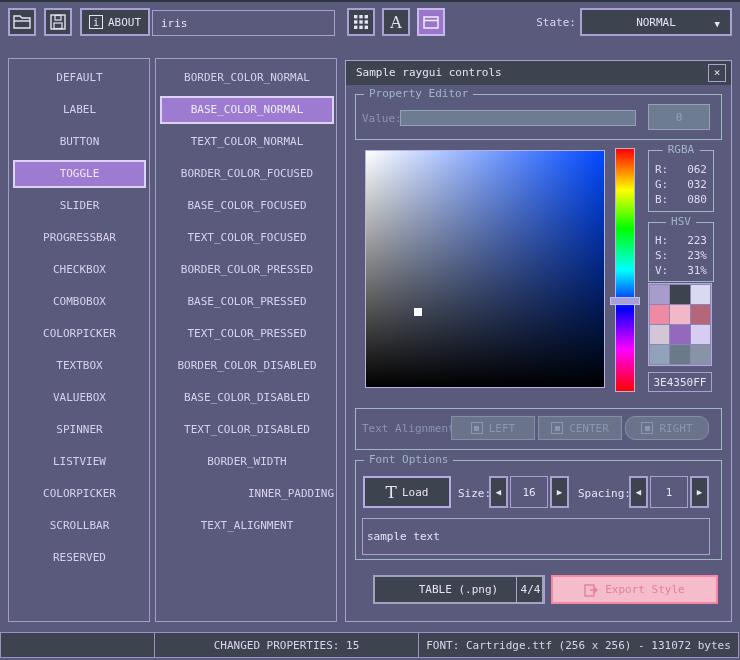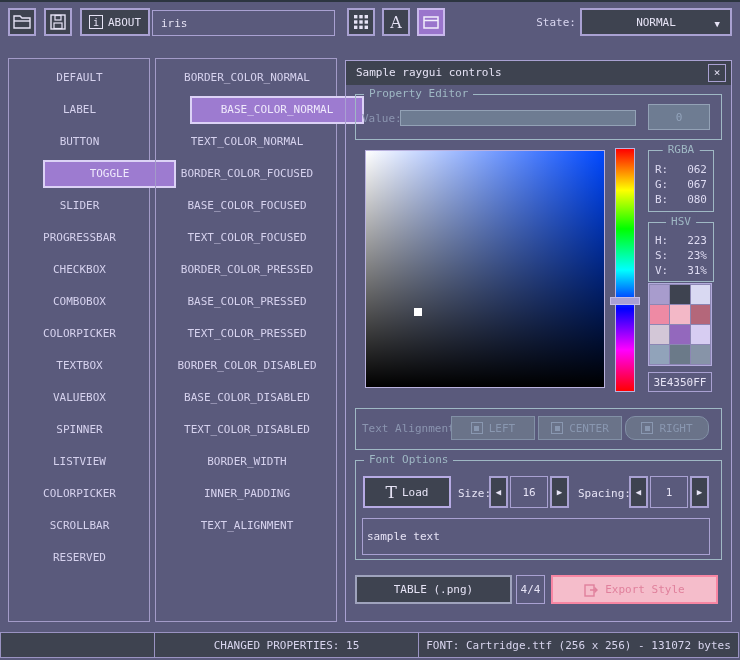--- a/index.html
+++ b/index.html
@@ -14,21 +14,21 @@
 
   
   .btn-dark { position:absolute; background:#3e4350; border:2px solid #a9a1d2; color:#e6e3f5;
               display:flex; align-items:center; justify-content:center; gap:5px; }
   .btn-active { background:#9a75cc; border-color:#c9b9ec; }
   .lightbox { position:absolute; background:transparent; border:1px solid #a9a1d2; color:#e6e3f5;
               display:flex; align-items:center; justify-content:center; }
   .panel { position:absolute; border:1px solid #a39bc8; }
   .item { position:absolute; left:4px; width:133px; height:28px; line-height:28px;
           text-align:center; color:#d6d2ee; cursor:default; white-space:nowrap; overflow:hidden; }
-  .item.sel { background:#9d7bd0; border:2px solid #dcd2f6; color:#efe9fc; line-height:24px;margin-left:30px; }
+  .item.sel { background:#9d7bd0; border:2px solid #dcd2f6; color:#efe9fc; line-height:24px; }
   .groupbox { position:absolute; border:1px solid #9fb8c4; }
   .gb-label { position:absolute; top:-8px; left:8px; background:#5a5a7c; padding:0 5px;
               color:#9fb8c4; white-space:nowrap; }
   .gb-label.center { left:50%; transform:translateX(-50%); }
   .dis-label { color:#8b95b0; }
   .btn-dis { position:absolute; background:#6a7389; border:1px solid #8290a6; color:#8997b0;
              display:flex; align-items:center; justify-content:center; gap:6px; }
   .kv { display:flex; justify-content:space-between; padding:0 6px; height:15px; line-height:15px; color:#dedbf2; }
   svg { display:block; }
 
@@ -76,21 +76,21 @@
   .ta-btn-icon { width:12px; height:12px; border:1px solid #8997b0; position:relative; }
   .ta-btn-icon i { position:absolute; top:3px; width:5px; height:5px; background:#8997b0; }
   .ta-left i { left:2px; } .ta-center i { left:3px; } .ta-right i { right:2px; }
 
   .load-btn { left:363px; top:476px; width:88px; height:32px; border-color:#b7abe4; cursor:pointer; }
   .t-glyph { font-family:"DejaVu Serif", serif; font-size:17px; line-height:17px; }
   .spin-btn { width:19px; height:32px; top:476px; font-size:9px; cursor:pointer; }
   .spin-val { top:476px; width:38px; height:32px; }
   .sample-box { left:362px; top:518px; width:348px; height:37px; justify-content:flex-start; padding-left:4px; }
 
-  .table-btn { left:355px; top:575px; width:157px; height:29px; border-color:#9fa3bd; cursor:pointer; }
+  .table-btn { left:373px; top:575px; width:171px; height:29px; border-color:#9fa3bd; cursor:pointer; }
   .pages-box { left:516px; top:575px; width:29px; height:29px; }
   .export-btn { position:absolute; left:551px; top:575px; width:167px; height:29px;
                 background:#f5bdcb; border:2px solid #f886a3; color:#e0809c;
                 display:flex; align-items:center; justify-content:center; gap:7px; cursor:pointer; }
 
   .statusbar { position:absolute; left:0; top:632px; width:740px; height:26px; display:flex; }
   .statusseg { background:#3e4350; border:1px solid #9a93c2; height:26px; color:#d8d5ee;
                display:flex; align-items:center; justify-content:center; white-space:nowrap; }
   .statusseg + .statusseg { margin-left:-1px; }
 </style>
@@ -182,21 +182,21 @@
     <div class="item" style="top:101px; width:174px;">BORDER_COLOR_FOCUSED</div>
     <div class="item" style="top:133px; width:174px;">BASE_COLOR_FOCUSED</div>
     <div class="item" style="top:165px; width:174px;">TEXT_COLOR_FOCUSED</div>
     <div class="item" style="top:197px; width:174px;">BORDER_COLOR_PRESSED</div>
     <div class="item" style="top:229px; width:174px;">BASE_COLOR_PRESSED</div>
     <div class="item" style="top:261px; width:174px;">TEXT_COLOR_PRESSED</div>
     <div class="item" style="top:293px; width:174px;">BORDER_COLOR_DISABLED</div>
     <div class="item" style="top:325px; width:174px;">BASE_COLOR_DISABLED</div>
     <div class="item" style="top:357px; width:174px;">TEXT_COLOR_DISABLED</div>
     <div class="item" style="top:389px; width:174px;">BORDER_WIDTH</div>
-    <div class="item" style="top:421px; width:174px;">INNER_PADDING</div>
+    <div class="item" style="top:421px; width:174px;text-align:right;">INNER_PADDING</div>
     <div class="item" style="top:453px; width:174px;">TEXT_ALIGNMENT</div>
   </div>
 
   <div class="window">
     <div class="titlebar">
       <span>Sample raygui controls</span>
       <span class="closebtn">×</span>
     </div>
   </div>
 
@@ -214,21 +214,21 @@
   <div class="hue-sel"></div>
 
   <div class="groupbox" style="left:648px; top:150px; width:66px; height:62px;">
     <span class="gb-label center">RGBA</span>
     <div class="kv" style="margin-top:11px;">
         <span>R:</span>
         <span>062</span>
       </div>
     <div class="kv">
         <span>G:</span>
-        <span>067</span>
+        <span>032</span>
       </div>
     <div class="kv">
         <span>B:</span>
         <span>080</span>
       </div>
   </div>
 
   <div class="groupbox" style="left:648px; top:222px; width:66px; height:60px;">
     <span class="gb-label center">HSV</span>
     <div class="kv" style="margin-top:10px;">

